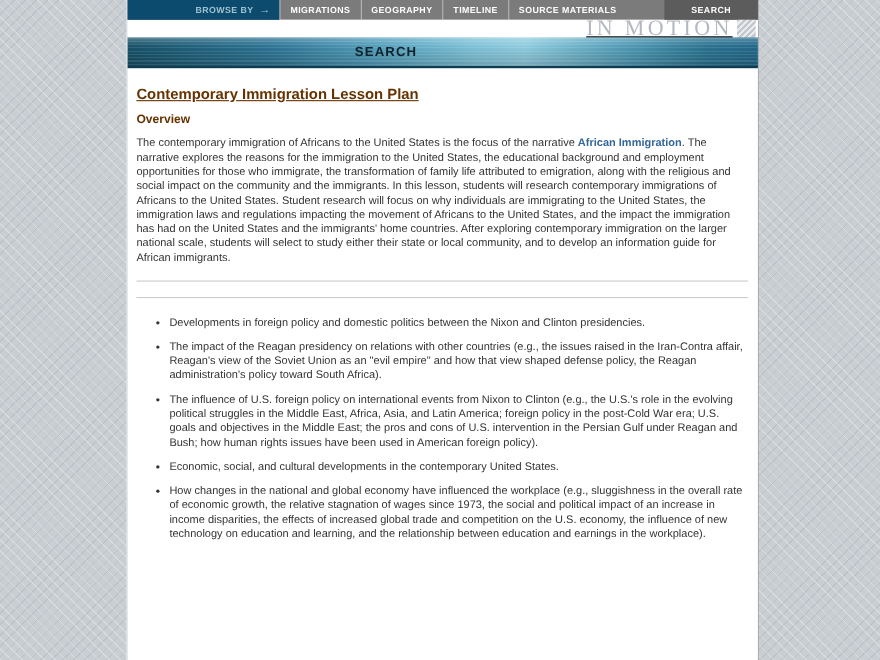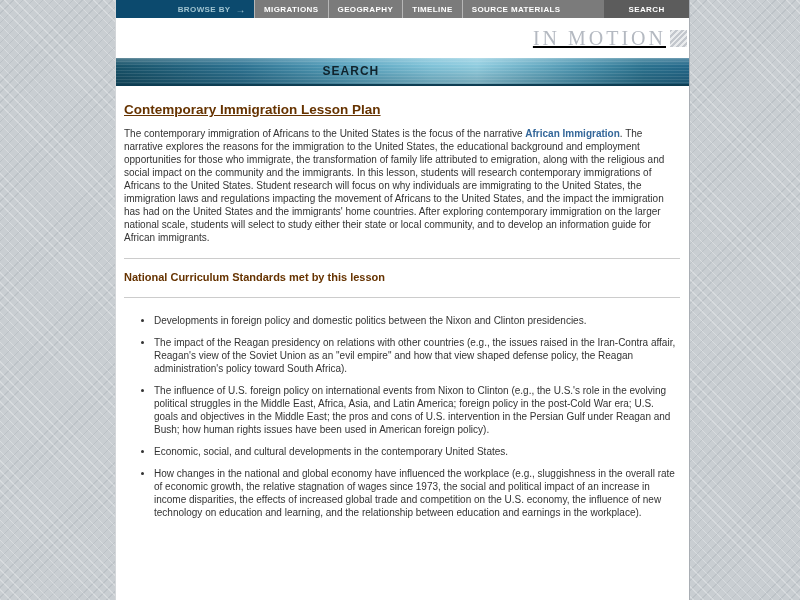--- a/index.html
+++ b/index.html
@@ -26,21 +26,21 @@
   .navitem{
     color:#fff;display:flex;align-items:center;padding:0 9px;white-space:nowrap;
     border-left:1px solid rgba(255,255,255,.45);cursor:pointer;
   }
   .navitem:first-of-type{border-left:none;}
   .nav-search{
     margin-left:auto;background:#5c5c5c;color:#fff;display:flex;align-items:center;
     justify-content:center;width:85px;cursor:pointer;
   }
   
-  .logostrip{height:40px;background:#fff;display:flex;align-items:center;justify-content:flex-end;padding-right:2px;text-decoration:underline;}
+  .logostrip{height:16px;background:#fff;display:flex;align-items:center;justify-content:flex-end;padding-right:2px;text-decoration:underline;}
   .logotext{
     font-family:"Liberation Serif",serif;font-size:20px;line-height:20px;color:#b4b9c1;
     letter-spacing:3px;margin-right:4px;
   }
   .logosquare{
     width:17px;height:17px;
     background:repeating-linear-gradient(135deg,#c3c7cd 0 2px,#e9ebed 2px 4px);
   }
   
   .banner{
@@ -91,27 +91,27 @@
   </div>
 
   <div class="banner">
     <span class="banner-label">SEARCH</span>
   </div>
 
   <div class="content">
 
     <h1 class="title">Contemporary Immigration Lesson Plan</h1>
 
+    <h2 class="sub">Overview</h2>
 
     <p class="body"><span>The contemporary immigration of Africans to the United States is the focus of the narrative </span><a class="blue">African Immigration</a><span>. The narrative explores the reasons for the immigration to the United States, the educational background and employment opportunities for those who immigrate, the transformation of family life attributed to emigration, along with the religious and social impact on the community and the immigrants. In this lesson, students will research contemporary immigrations of Africans to the United States. Student research will focus on why individuals are immigrating to the United States, the immigration laws and regulations impacting the movement of Africans to the United States, and the impact the immigration has had on the United States and the immigrants' home countries. After exploring contemporary immigration on the larger national scale, students will select to study either their state or local community, and to develop an information guide for African immigrants.</span></p>
 
 
     <hr class="rule">
 
-    <h2 class="sub">National Curriculum Standards met by this lesson</h2>
 
 
     <hr class="rule">
 
 
     <ul class="bullets">
       <li>Developments in foreign policy and domestic politics between the Nixon and Clinton presidencies.</li>
       <li>The impact of the Reagan presidency on relations with other countries (e.g., the issues raised in the Iran-Contra affair, Reagan's view of the Soviet Union as an "evil empire" and how that view shaped defense policy, the Reagan administration's policy toward South Africa).</li>
       <li>The influence of U.S. foreign policy on international events from Nixon to Clinton (e.g., the U.S.'s role in the evolving political struggles in the Middle East, Africa, Asia, and Latin America; foreign policy in the post-Cold War era; U.S. goals and objectives in the Middle East; the pros and cons of U.S. intervention in the Persian Gulf under Reagan and Bush; how human rights issues have been used in American foreign policy).</li>
       <li>Economic, social, and cultural developments in the contemporary United States.</li>

